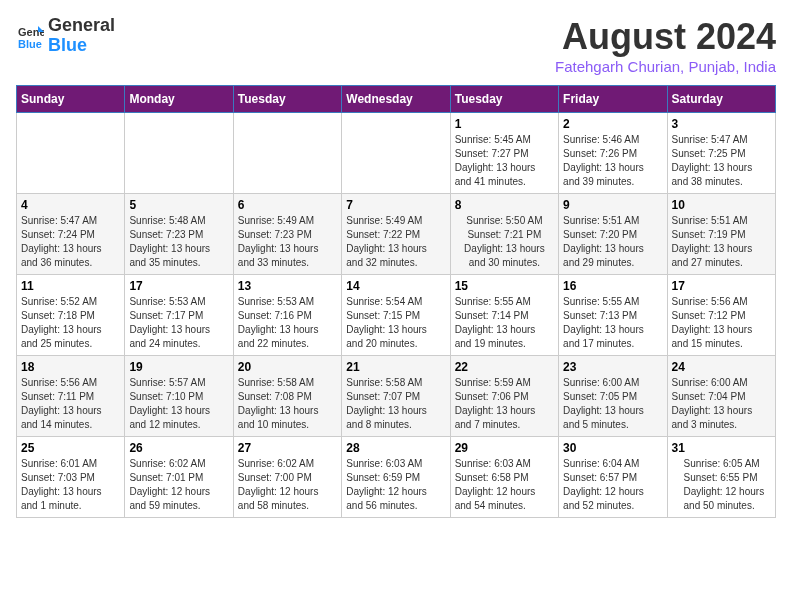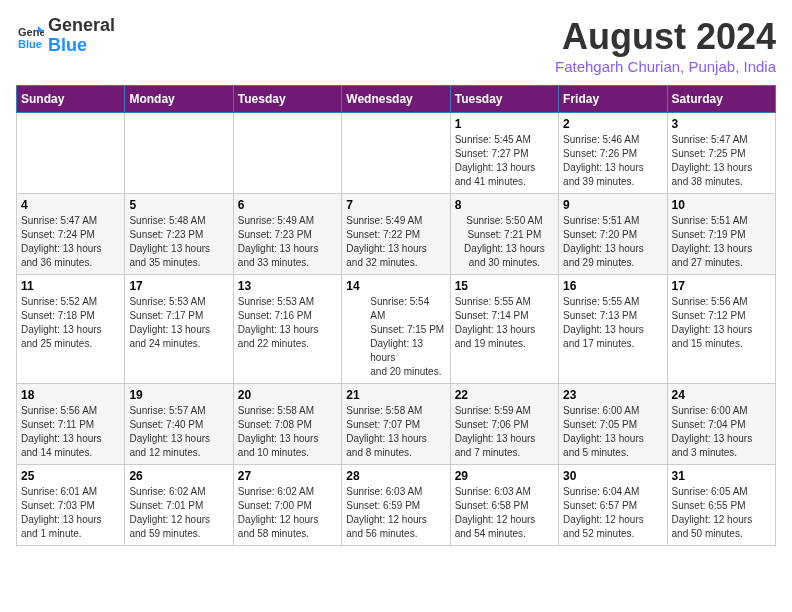--- a/index.html
+++ b/index.html
@@ -219,21 +219,21 @@
         </td>
         <td>
           <span class="day-number">13</span>
           <div class="day-info" style="white-space: pre-line;">Sunrise: 5:53 AM
 Sunset: 7:16 PM
 Daylight: 13 hours
 and 22 minutes.</div>
         </td>
         <td>
           <span class="day-number">14</span>
-          <div class="day-info" style="white-space: pre-line; margin-left: 24px;">Sunrise: 5:54 AM
+          <div class="day-info" style="white-space: pre-line;">Sunrise: 5:54 AM
 Sunset: 7:15 PM
 Daylight: 13 hours
 and 20 minutes.</div>
         </td>
         <td>
           <span class="day-number">15</span>
           <div class="day-info" style="white-space: pre-line;">Sunrise: 5:55 AM
 Sunset: 7:14 PM
 Daylight: 13 hours
 and 19 minutes.</div>
@@ -257,21 +257,21 @@
         <td>
           <span class="day-number">18</span>
           <div class="day-info" style="white-space: pre-line;">Sunrise: 5:56 AM
 Sunset: 7:11 PM
 Daylight: 13 hours
 and 14 minutes.</div>
         </td>
         <td>
           <span class="day-number">19</span>
           <div class="day-info" style="white-space: pre-line;">Sunrise: 5:57 AM
-Sunset: 7:40 PM
+Sunset: 7:10 PM
 Daylight: 13 hours
 and 12 minutes.</div>
         </td>
         <td>
           <span class="day-number">20</span>
           <div class="day-info" style="white-space: pre-line;">Sunrise: 5:58 AM
 Sunset: 7:08 PM
 Daylight: 13 hours
 and 10 minutes.</div>
         </td>
@@ -342,20 +342,20 @@
         </td>
         <td>
           <span class="day-number">30</span>
           <div class="day-info" style="white-space: pre-line;">Sunrise: 6:04 AM
 Sunset: 6:57 PM
 Daylight: 12 hours
 and 52 minutes.</div>
         </td>
         <td>
           <span class="day-number">31</span>
-          <div class="day-info" style="white-space: pre-line;">Sunrise: 6:05 AM
+          <div class="day-info" style="white-space: pre-line; margin-left: 12px;">Sunrise: 6:05 AM
 Sunset: 6:55 PM
 Daylight: 12 hours
 and 50 minutes.</div>
         </td>
       </tr>
     </tbody>
 </table>
 
 </body></html>

